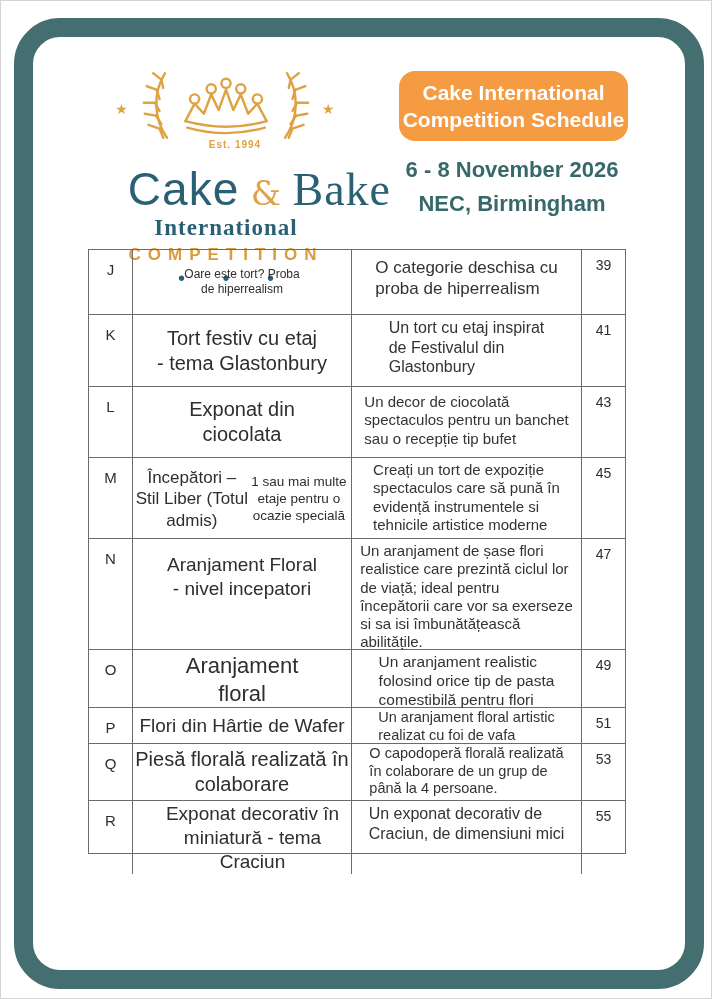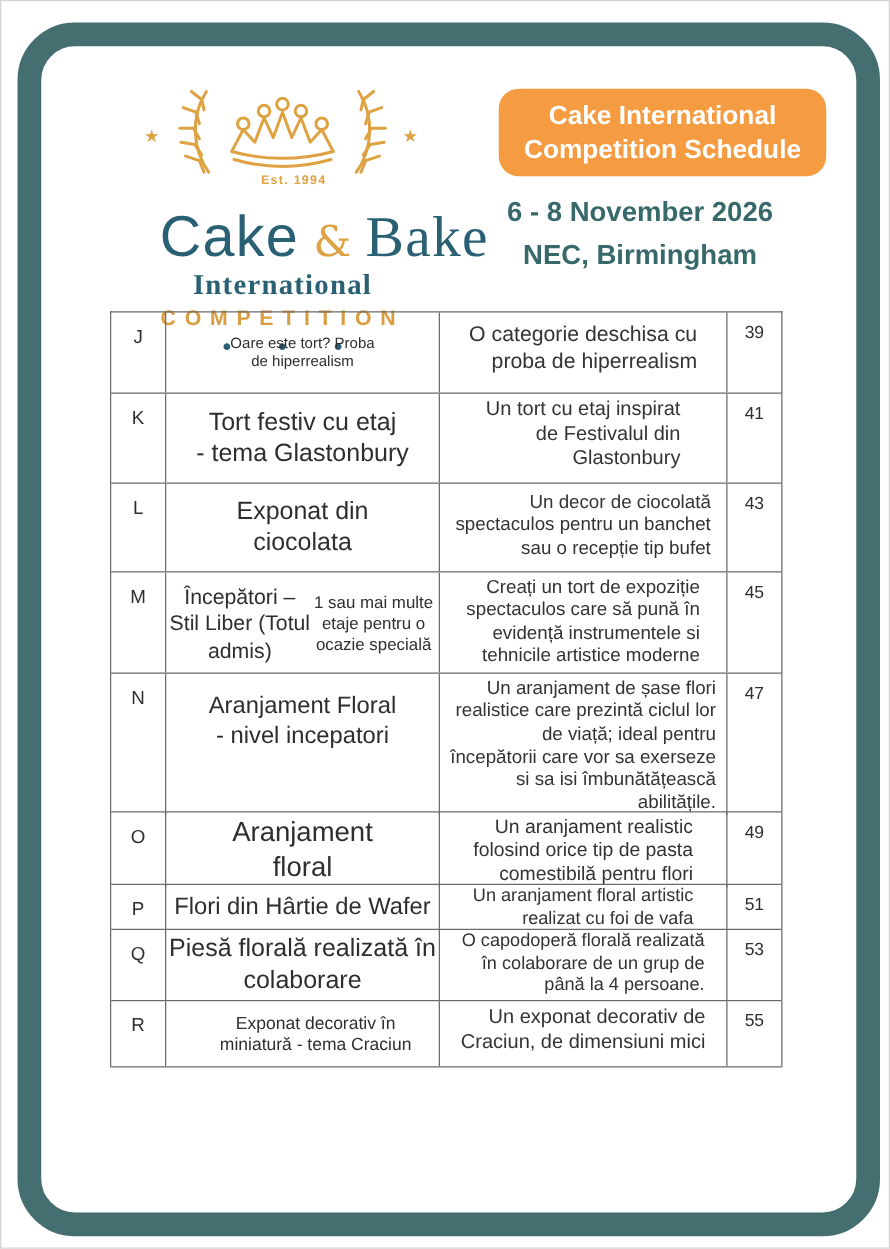--- a/index.html
+++ b/index.html
@@ -30,56 +30,56 @@
   .intl {
     color:#2A6073; font-family:"Liberation Serif", serif; font-weight:bold;
     font-size:23px; letter-spacing:1px; margin-top:2px;
   }
   .competition {
     color:#D99C3F; font-size:17px; letter-spacing:7px; font-weight:600; margin-top:4px;
   }
   .dots { color:#2A6073; font-size:20px; letter-spacing:16px; margin-top:2px; text-indent:16px; }
   
   .badge {
-    position:absolute; left:398px; top:70px; width:262px; height:70px;
+    position:absolute; left:398px; top:70px; width:229px; height:70px;
     background:#F59B41; border-radius:16px; color:#ffffff;
     display:flex; flex-direction:column; align-items:center; justify-content:center;
     font-weight:bold; font-size:21px; line-height:1.3; text-align:center;
   }
   .dates {
     position:absolute; left:380px; top:152px; width:262px; text-align:center;
     color:#37696B; font-size:22px; font-weight:600; line-height:1.55;
   }
   
   .sched { position:absolute; left:87px; top:248px; width:538px; border:1px solid #6b6b6b; border-bottom:none; }
   .row { display:grid; grid-template-columns:44px 219px 230px 43px; border-bottom:1px solid #6b6b6b; }
   .cell { border-right:1px solid #6b6b6b; color:#2e2e2e; }
   .cell:last-child { border-right:none; }
   .c-letter { text-align:center; padding-top:11px; font-size:15px; }
   .c-title {
     display:flex; align-items:center; justify-content:center; text-align:center;
     white-space:pre-line; line-height:1.25; padding:1px 2px;
   }
   .c-desc {
-    display:flex; align-items:flex-start; justify-content:center; text-align:right;
+    display:flex; align-items:flex-start; justify-content:center; text-align:left;
     white-space:pre-line; line-height:1.22; padding-top:3px; color:#333333;
   }
   .c-page { text-align:center; padding-top:7px; font-size:14px; }
   .rJ { height:65px; }  .rJ .c-title{font-size:12px;}   .rJ .c-desc{font-size:17px; padding-top:8px;}
   .rK { height:72px; }  .rK .c-title{font-size:20px;}   .rK .c-desc{font-size:16px;}
   .rL { height:71px; }  .rL .c-title{font-size:20px;}   .rL .c-desc{font-size:15px; padding-top:6px;}
   .rM { height:81px; }  .rM .c-desc{font-size:15px;}
   .rM .c-title { flex-direction:row; justify-content:flex-start; padding-top:3px; font-size:17px; }
   .rM .sub { font-size:13.5px; line-height:1.25; margin-top:1px; }
   .rN { height:111px; } .rN .c-title{font-size:19px; align-items:flex-start; padding-top:14px;}
                         .rN .c-desc{font-size:15px;}
   .rO { height:58px; }  .rO .c-title{font-size:22px;}   .rO .c-desc{font-size:15.5px;}
   .rP { height:36px; }  .rP .c-title{font-size:19px;}   .rP .c-desc{font-size:14.5px; padding-top:1px;}
   .rQ { height:57px; }  .rQ .c-title{font-size:20px;}   .rQ .c-desc{font-size:14.5px; padding-top:1px;}
-  .rR { height:53px; }  .rR .c-title{font-size:14px;margin-left:21px;}   .rR .c-desc{font-size:16px;}
+  .rR { height:53px; }  .rR .c-title{font-size:19px;margin-left:21px;}   .rR .c-desc{font-size:16px;}
 </style>
 </head>
 <body>
 
 <div class="canvas">
   <div class="frame"></div>
 
   <div class="logo">
     <svg class="ornament" viewBox="0 0 260 100" fill="none">
 

